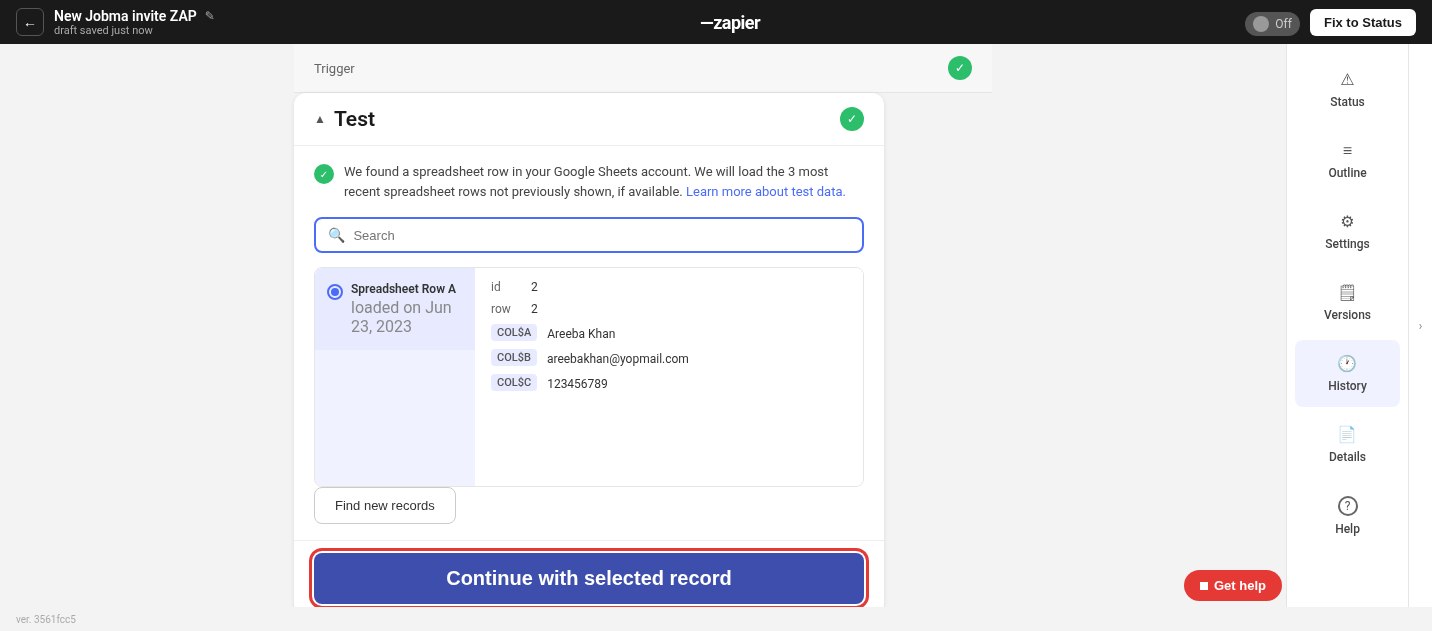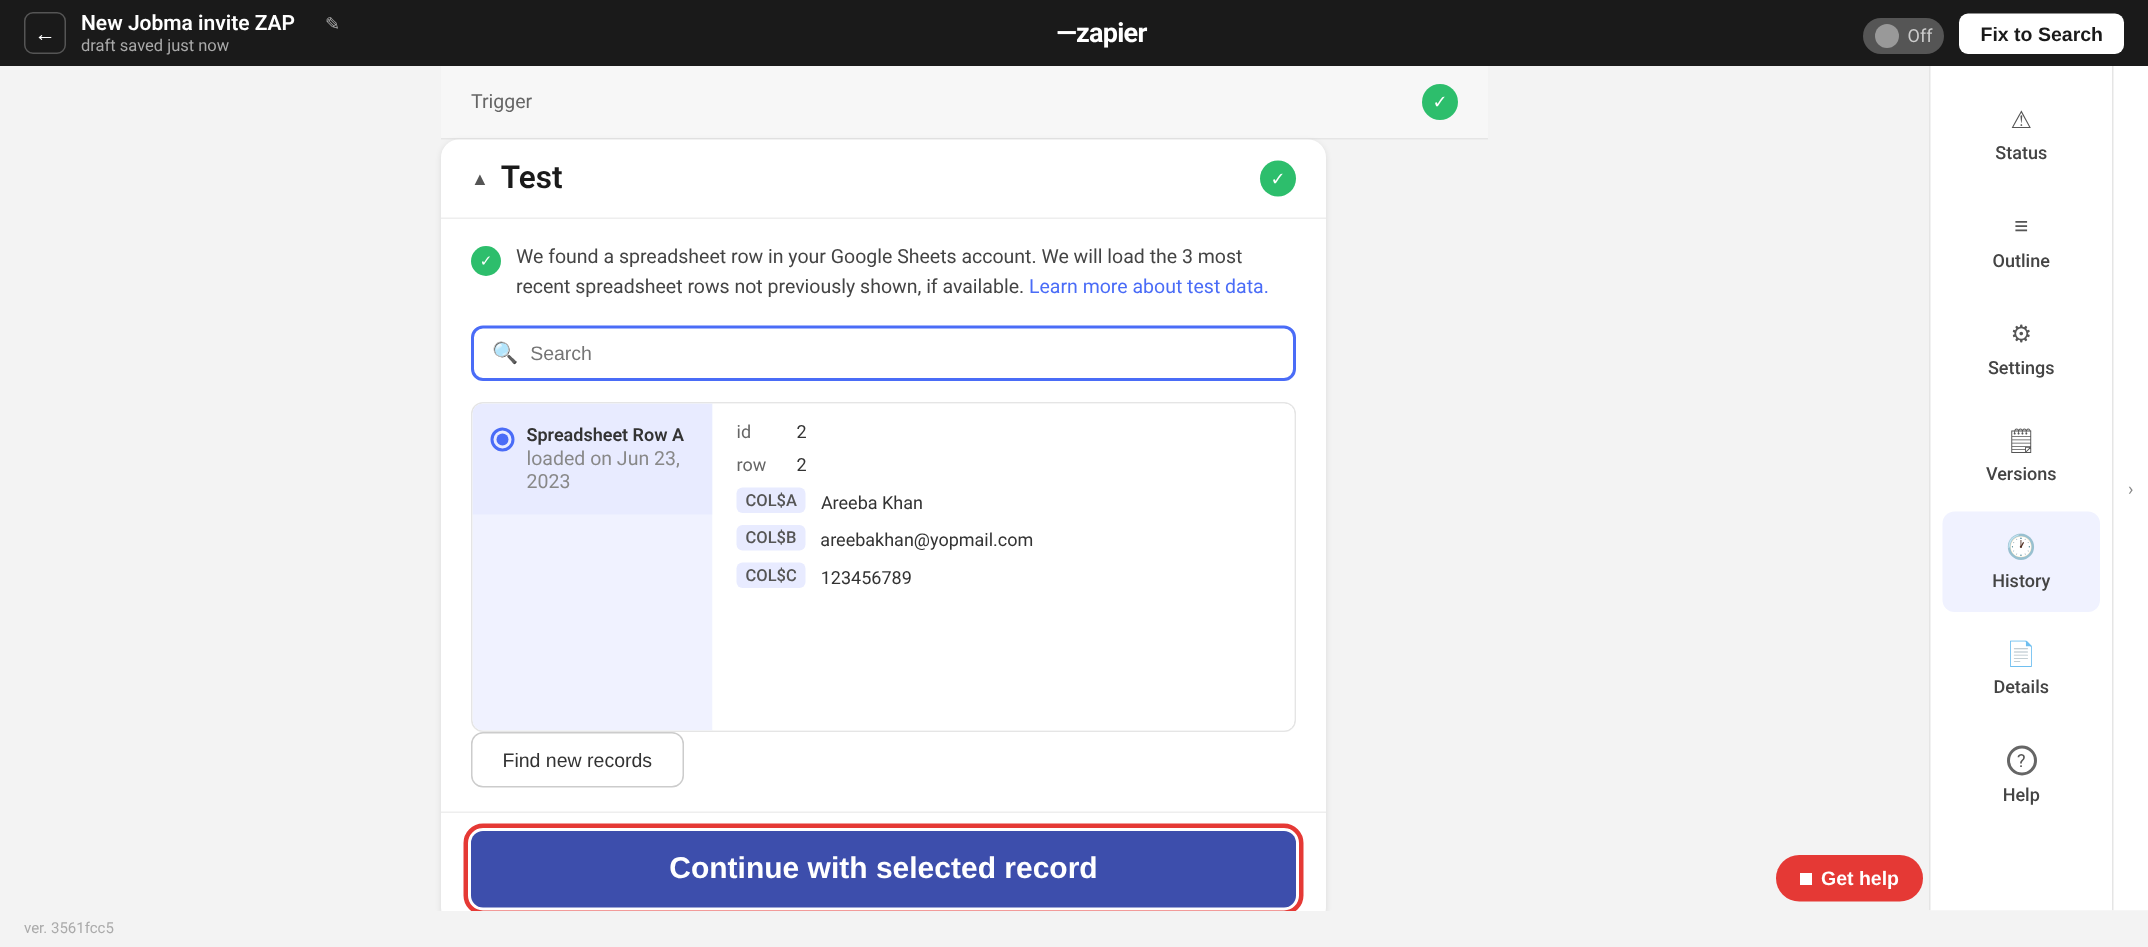--- a/index.html
+++ b/index.html
@@ -278,21 +278,21 @@
     .record-info {
       flex: 1;
     }
     .record-name {
       font-size: 12px;
       font-weight: 600;
       color: #333;
       margin-bottom: 2px;
     }
     .record-date {
-      font-size: 13px;
+      font-size: 16px;
       color: #888;
     }
 
     .record-detail {
       flex: 1;
       padding: 12px 16px;
       background: #fff;
     }
 
     .field-row {
@@ -429,38 +429,38 @@
   </style>
 </head>
 <body>
 
 <div class="header">
   <div class="header-left">
     <div class="back-btn">
       <span>←</span>
     </div>
     <div>
-      <div style="display:flex;align-items:center;gap:16px;">
+      <div style="display:flex;align-items:center;gap:4px;">
         <span class="header-title">New Jobma invite ZAP</span>
         <span class="header-edit-icon">✎</span>
       </div>
       <div class="header-draft">draft saved just now</div>
     </div>
   </div>
   <div class="header-center">
     <div class="zapier-logo">
       <span>—</span><span>zapier</span>
     </div>
   </div>
   <div class="header-right">
     <div class="toggle-off">
       <div class="toggle-circle"></div>
       <span>Off</span>
     </div>
-    <button class="fix-publish-btn">Fix to Search</button>
+    <button class="fix-publish-btn">Fix to Status</button>
   </div>
 </div>
 
 <div class="main-content">
 
   <div class="center-panel">
     <div style="width:698px;">
 
       <div class="trigger-section">
         <span class="trigger-label">Trigger</span>

